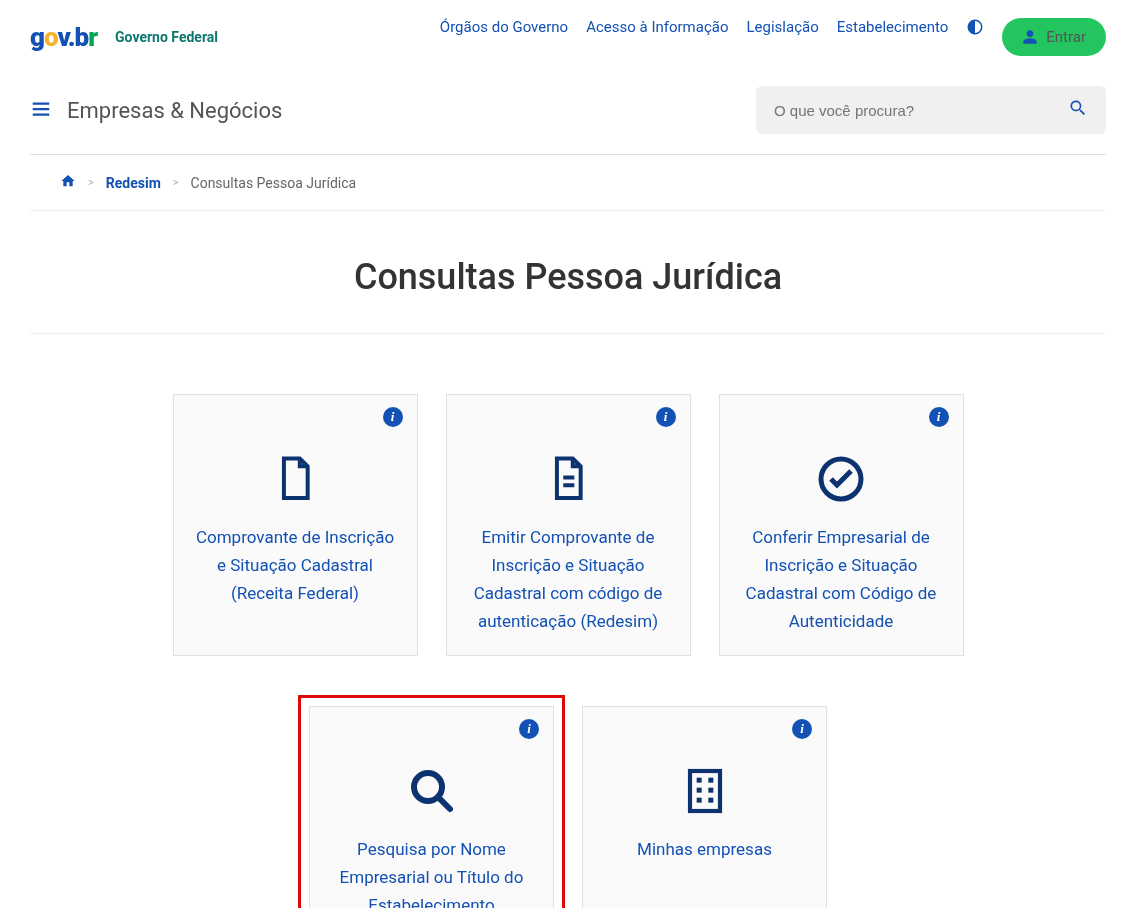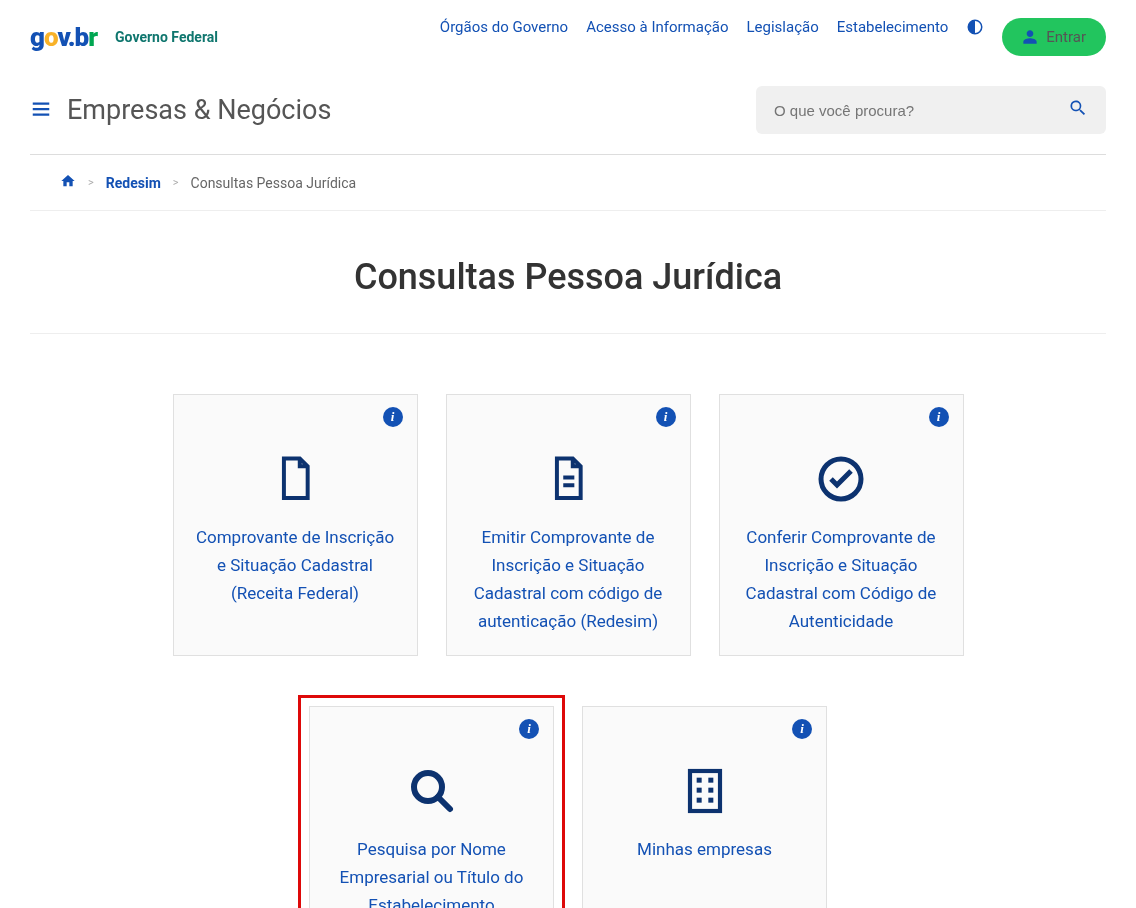--- a/index.html
+++ b/index.html
@@ -74,21 +74,21 @@
       display: flex;
       align-items: center;
       justify-content: space-between;
       margin-top: 30px;
       padding-bottom: 20px;
       border-bottom: 1px solid #ddd;
     }
     
     .title-area { display: flex; align-items: center; gap: 15px; }
     .menu-icon { color: #1351b4; cursor: pointer; }
-    .portal-title { font-size: 27px; color: #555; font-weight: 400; }
+    .portal-title { font-size: 22px; color: #555; font-weight: 400; }
     
     .search-box {
       background: #f0f0f0;
       border-radius: 6px;
       padding: 12px 18px;
       display: flex;
       align-items: center;
       width: 350px;
     }
     .search-input {
@@ -280,21 +280,21 @@
     </div>
 
     <div class="tile">
       <span class="info-badge">i</span>
       <div class="tile-icon">
         <svg width="48" height="48" viewBox="0 0 24 24">
             <circle cx="12" cy="12" r="10" fill="none" stroke="currentColor" stroke-width="2.5"></circle>
             <path fill="none" stroke="currentColor" stroke-width="2.5" d="m7 12 3 3 7-7"></path>
           </svg>
       </div>
-      <div class="tile-label">Conferir Comprovante de Inscrição e Situação Cadastral com Código de Autenticidade</div>
+      <div class="tile-label">Conferir Empresarial de Inscrição e Situação Cadastral com Código de Autenticidade</div>
     </div>
 
   </div>
 
   <div class="tiles-row">
 
     <div class="tile highlighted">
       <span class="info-badge">i</span>
       <div class="tile-icon">
         <svg width="48" height="48" viewBox="0 0 24 24">

